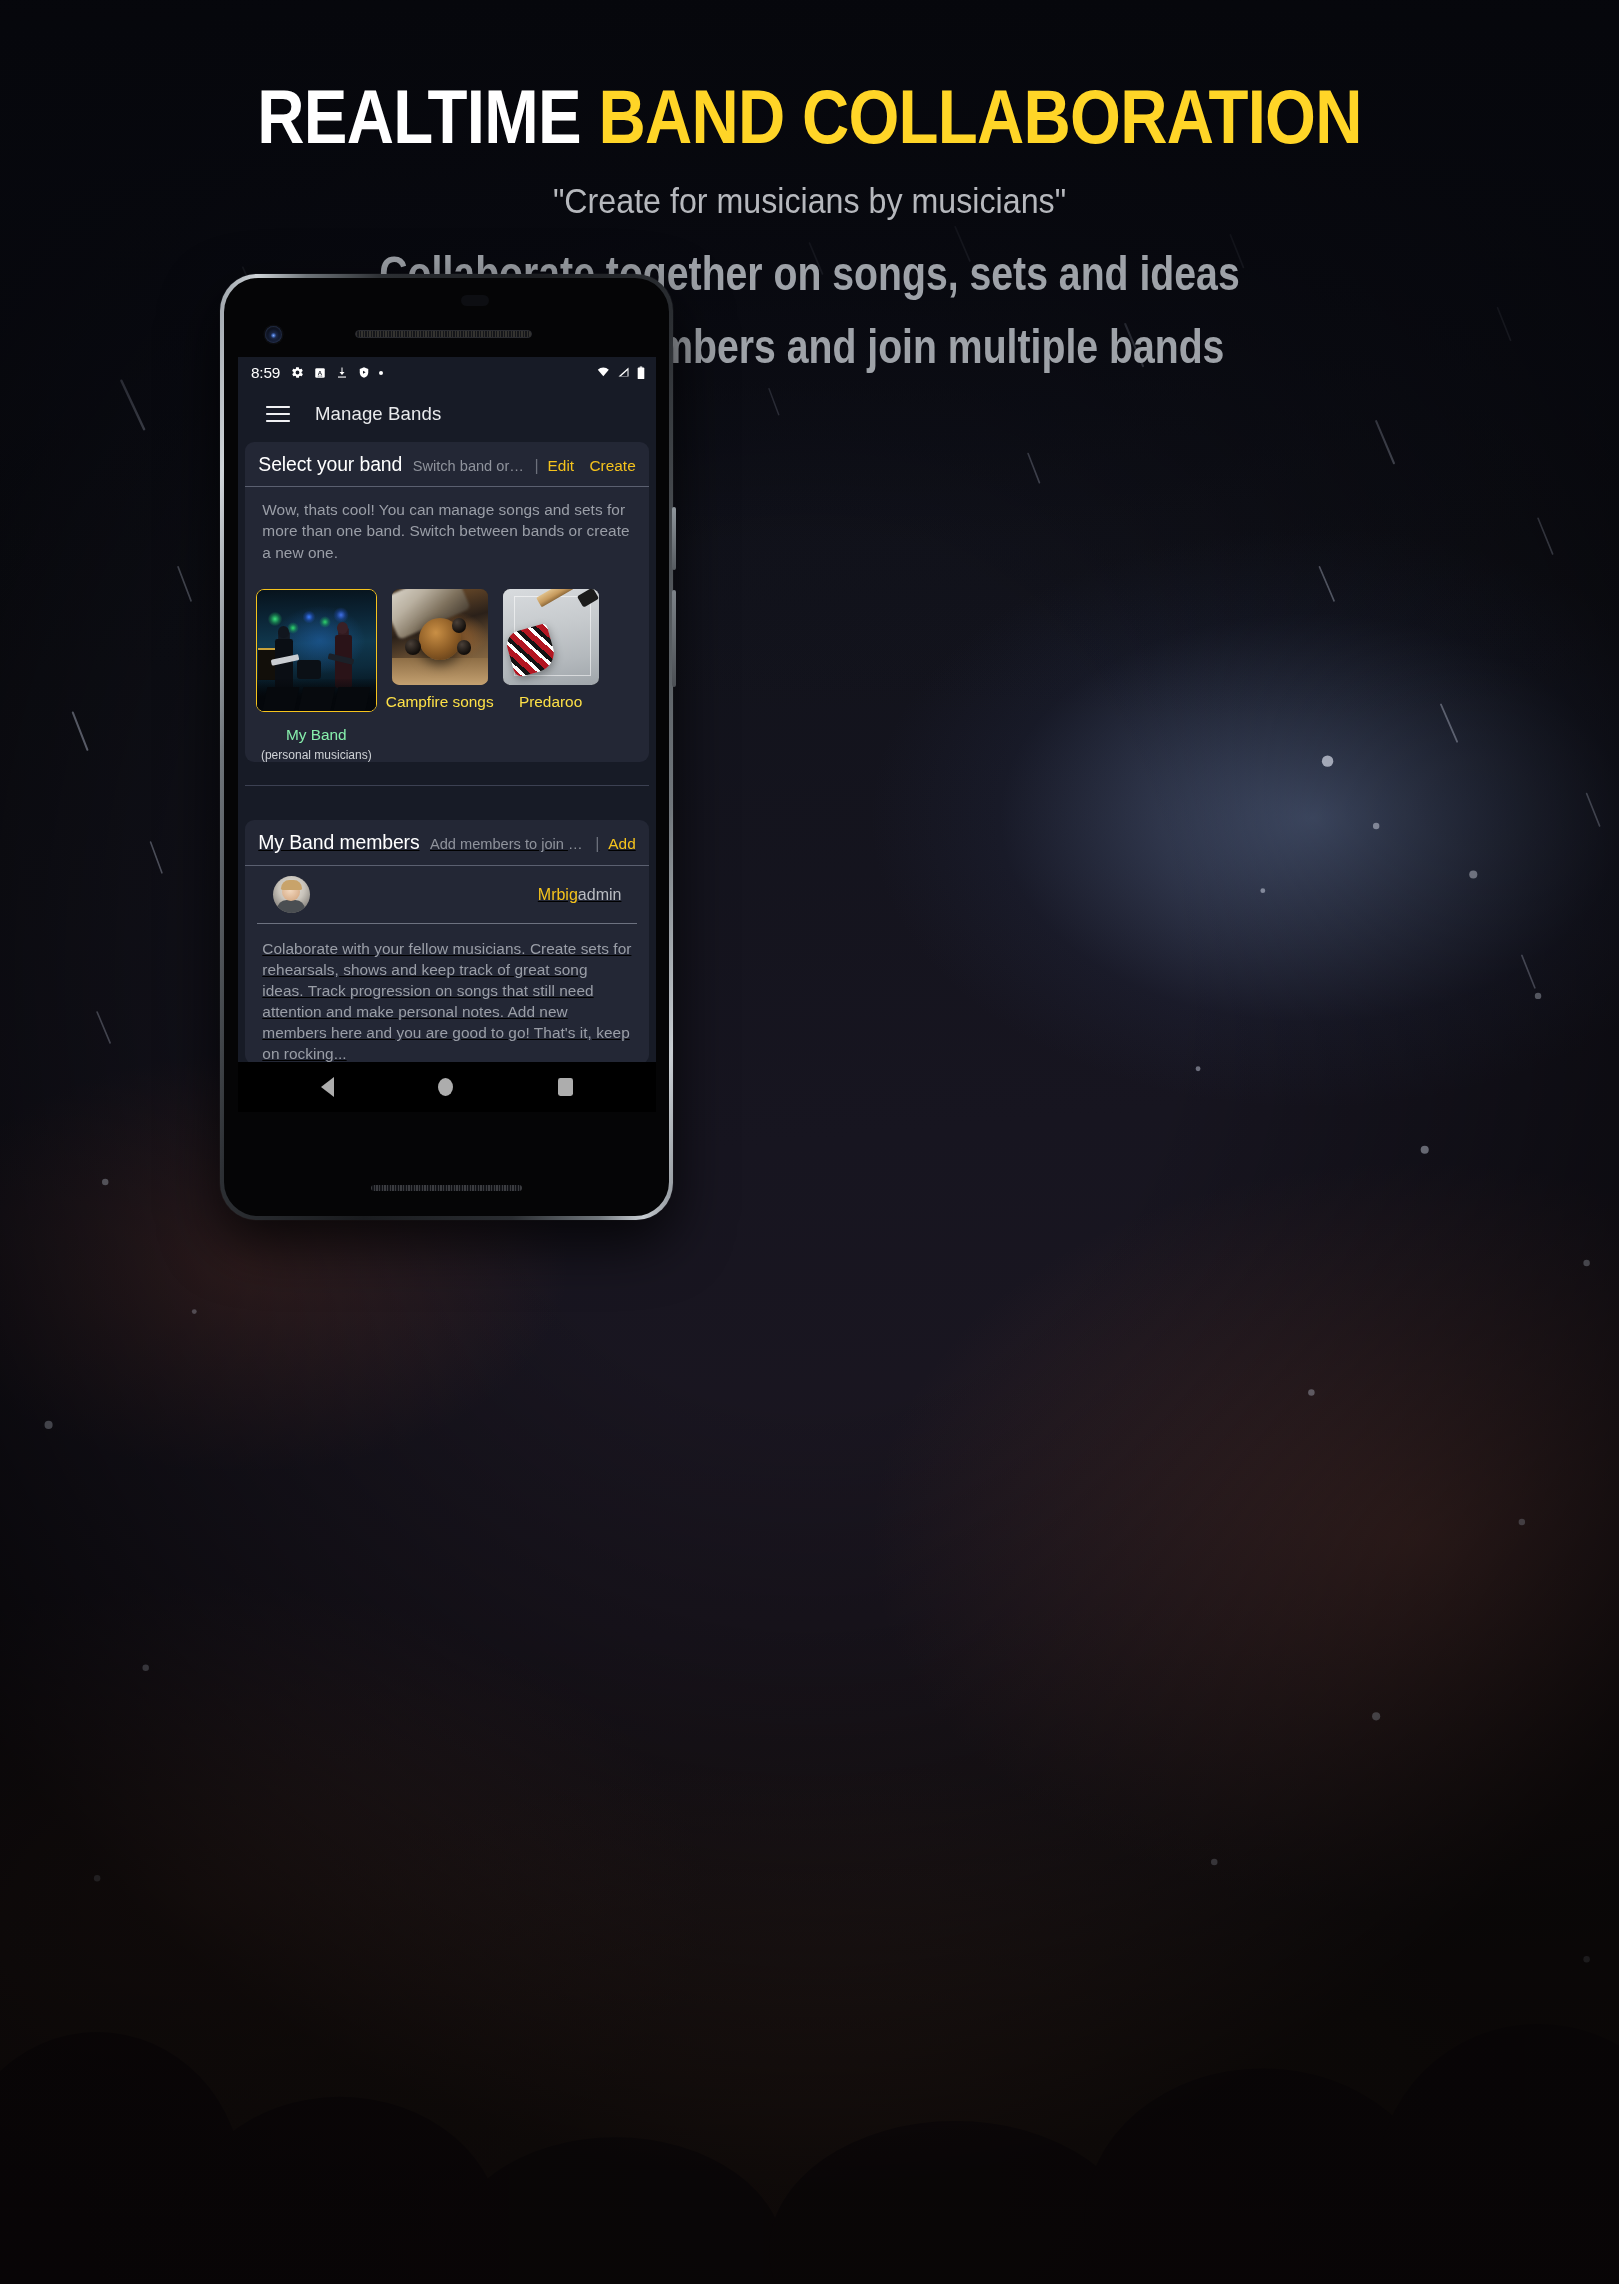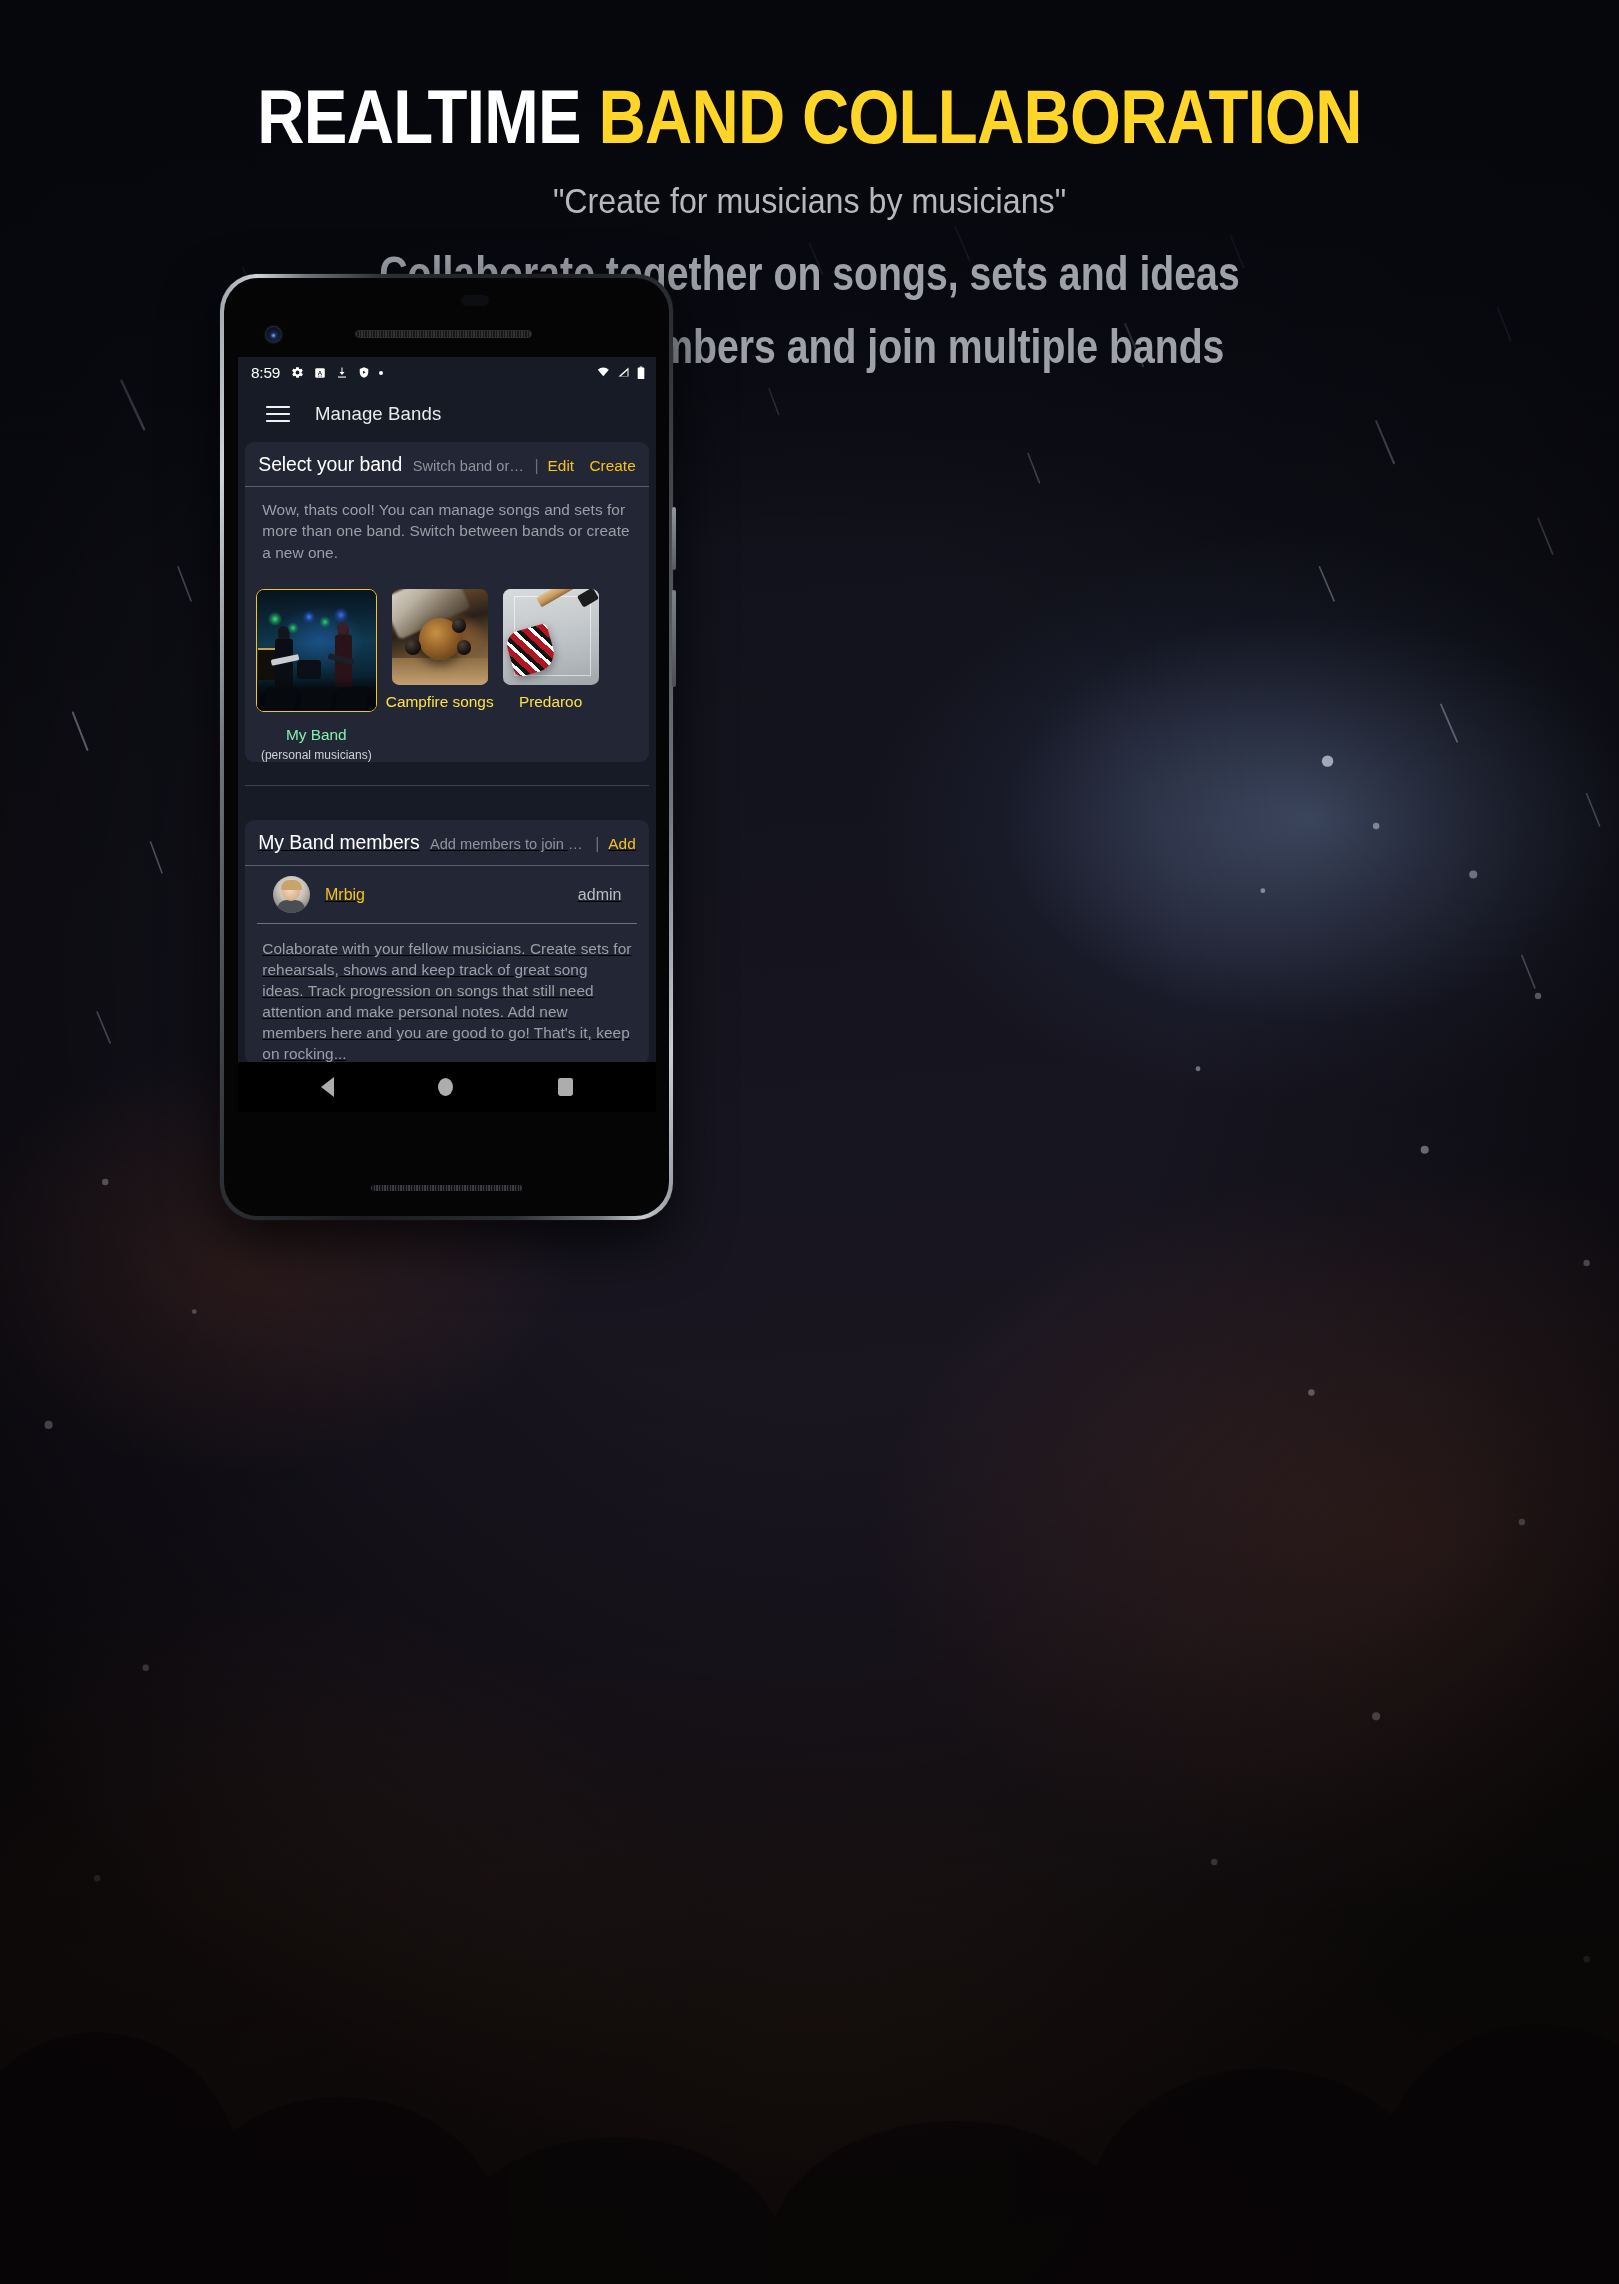--- a/index.html
+++ b/index.html
@@ -417,20 +417,21 @@
     background: #3c4152;
   }
 
   
   .member-row {
     display: flex;
     align-items: center;
     padding: 10.5px 16px 9.7px 16px;
     border-bottom: 0.8px solid #6d7280;
     margin: 0 11.3px;
+    text-align: right;
   }
   .avatar {
     width: 37px; height: 37px;
     border-radius: 50%;
     overflow: hidden;
     flex: 0 0 37px;
     background: radial-gradient(circle at 50% 34%, #e6e2dc 0%, #c9c4bb 42%, #8e8a84 74%, #5f5c57 100%);
     position: relative;
   }
   .avatar .face {

